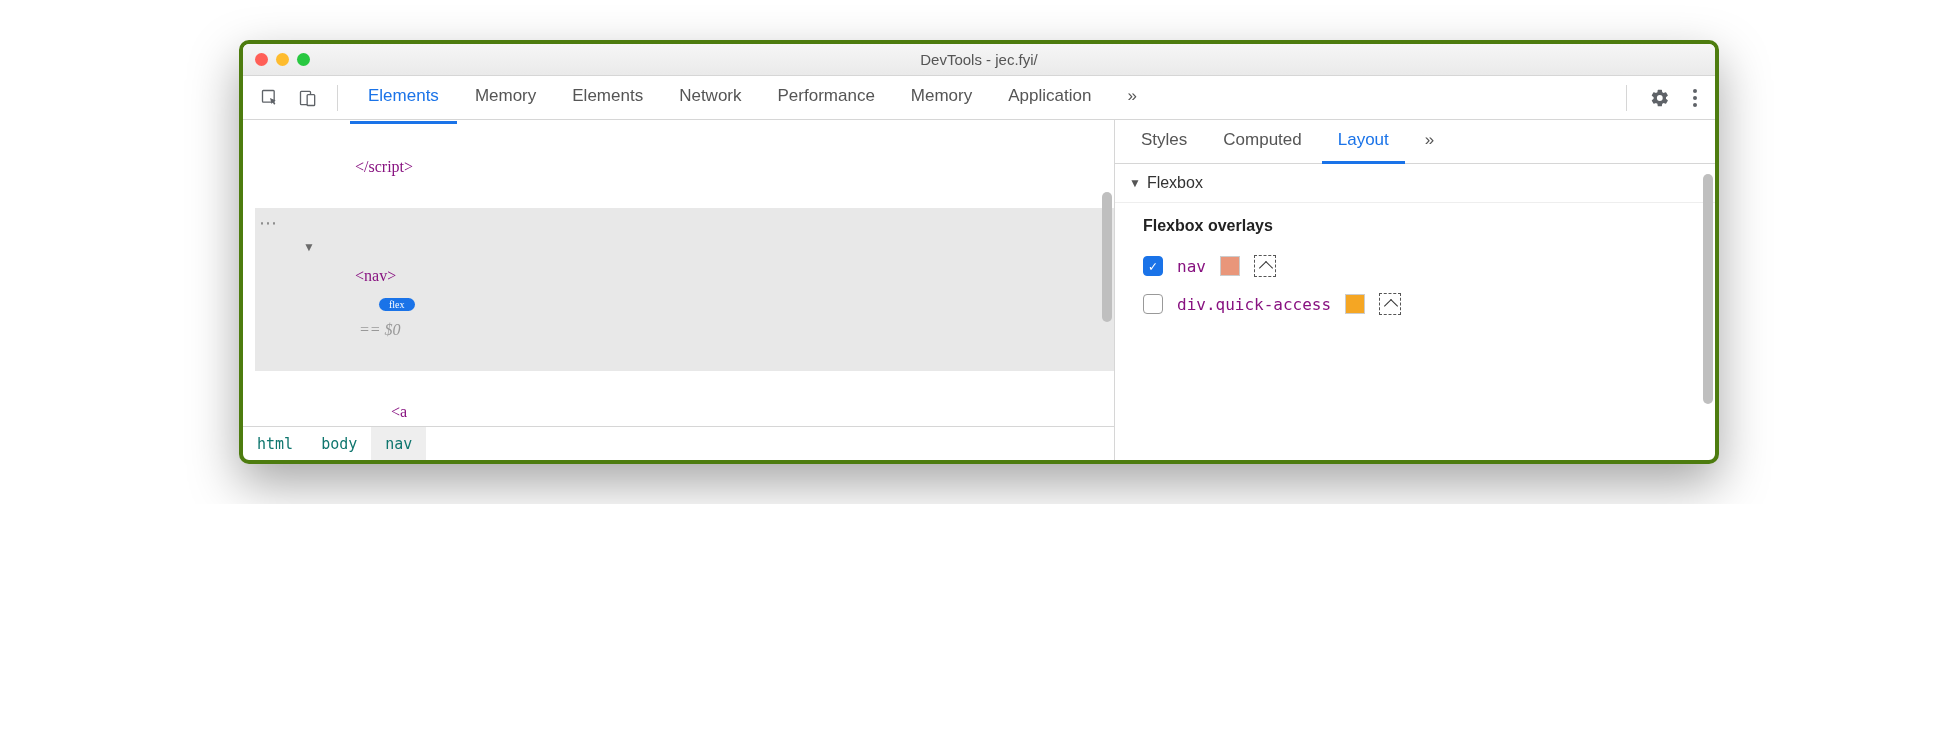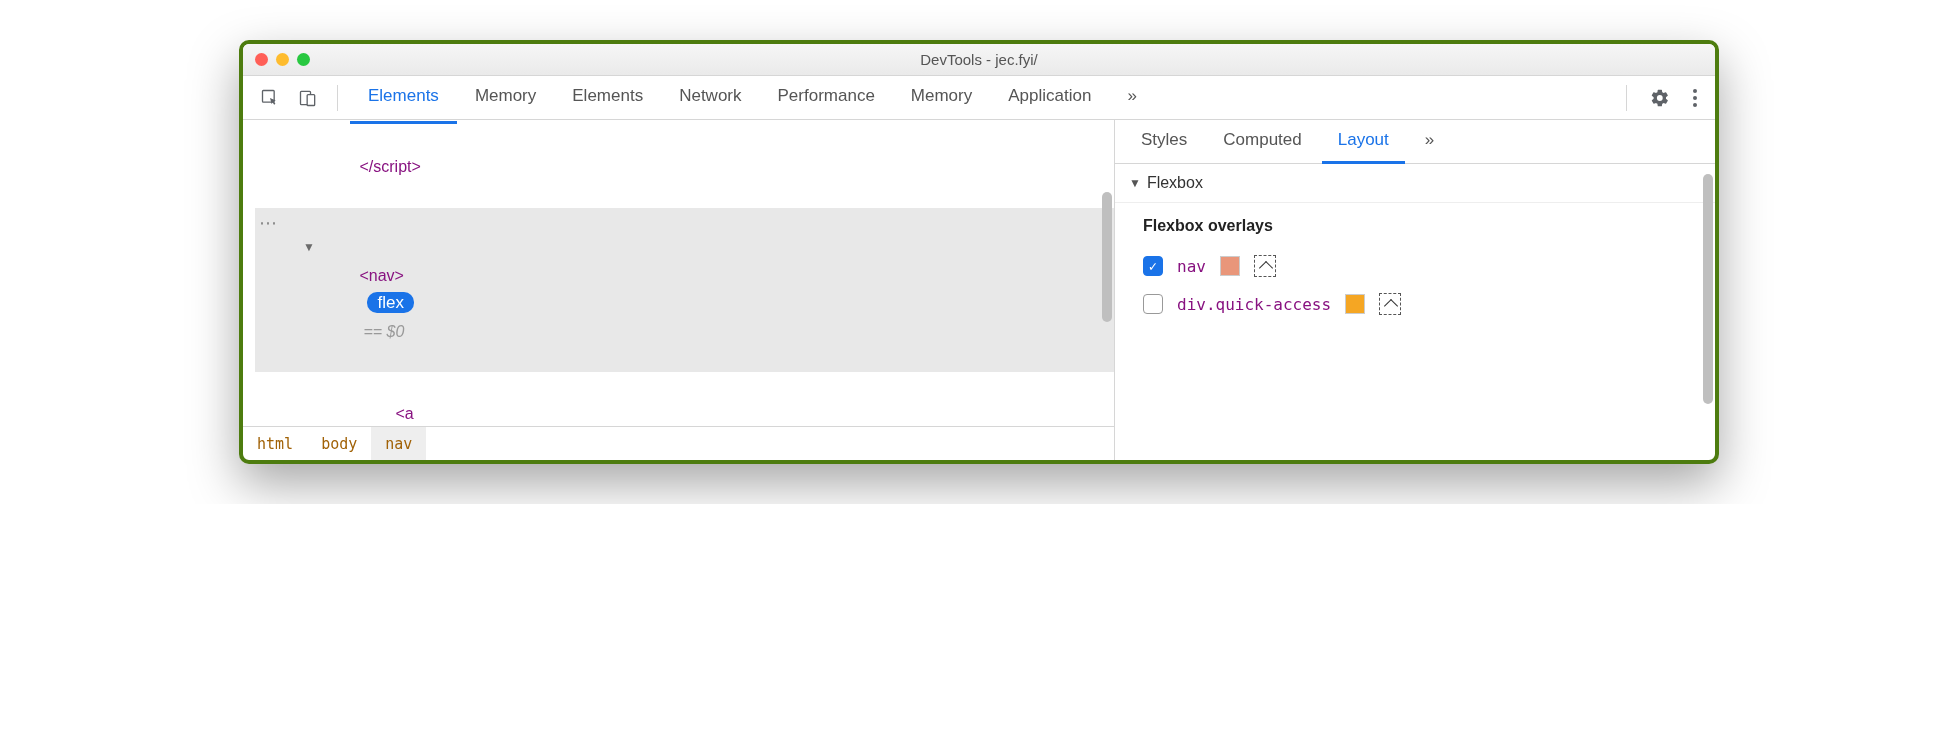--- a/index.html
+++ b/index.html
@@ -51,49 +51,49 @@
     font-size:17px; color:#555; cursor:pointer; border-bottom:3px solid transparent;
   }
   .tab.active { color:#1a73e8; border-bottom-color:#1a73e8; }
   .toolbar-right { display:flex; align-items:center; gap:8px; }
   .kebab { display:flex; flex-direction:column; gap:3px; padding:0 8px; }
   .kebab span { width:4px; height:4px; background:#5f6368; border-radius:50%; }
 
   .body { display:flex; height:340px; }
   .elements-panel { flex:1; display:flex; flex-direction:column; border-right:1px solid #d6d6d6; min-width:0; position:relative; }
   .dom-tree {
-    flex:1; font-family: Liberation Sans, sans-serif; font-size:16px; line-height:1.7;
+    flex:1; font-family: Liberation Serif, serif; font-size:16px; line-height:1.7;
     padding:6px 0 6px 12px; overflow:hidden; position:relative;
   }
   .dom-line { white-space:pre-wrap; word-break:break-all; padding-left:68px; }
   .dom-line.sel { background:#e8e8e8; position:relative; }
   .dom-line.sel::before {
     content:"⋯"; position:absolute; left:4px; color:#888; font-size:18px; letter-spacing:2px;
   }
   .arrow { position:absolute; left:48px; color:#6b6b6b; font-size:12px; }
   .arrow.down { transform:translateY(2px); }
   .c-tag { color:#881280; }
   .badge-flex {
-    background:#1a73e8; color:#fff; font-family:inherit; font-size:17px;
-    padding:1px 10px; border-radius:10px; margin:0 8px;
+    background:#1a73e8; color:#fff; font-family:inherit; font-size:10px;
+    padding:1px 10px; border-radius:10px; margin:0 24px;
   }
   .eqzero { color:#999; font-style:italic; margin-left:4px; }
   .line-indent2 { padding-left:96px; }
   .line-indent0 { padding-left:60px; }
 
   .dom-scrollbar {
     position:absolute; right:2px; top:72px; width:10px; height:130px;
     background:#bfbfbf; border-radius:5px;
   }
 
   .breadcrumb {
     border-top:1px solid #d6d6d6; height:34px; display:flex; align-items:center;
     font-family: Menlo, Consolas, monospace; font-size:15px;
   }
-  .crumb { padding:0 14px; color:#a16207; height:100%; display:flex; align-items:center; }
+  .crumb { padding:0 14px; color:#0f766e; height:100%; display:flex; align-items:center; }
   .crumb.active { background:#eee; }
 
   .side-panel { width:600px; display:flex; flex-direction:column; position:relative; }
   .side-tabs { display:flex; align-items:center; height:44px; border-bottom:1px solid #d6d6d6; padding:0 10px; gap:4px; }
   .side-tab { padding:4px 16px; height:44px; display:flex; align-items:center; font-size:17px; color:#555; border-bottom:3px solid transparent; cursor:pointer; }
   .side-tab.active { color:#1a73e8; border-bottom-color:#1a73e8; }
 
   .section-head {
     display:flex; align-items:center; gap:6px; padding:10px 14px; font-size:16px; color:#333;
     border-bottom:1px solid #eee;

